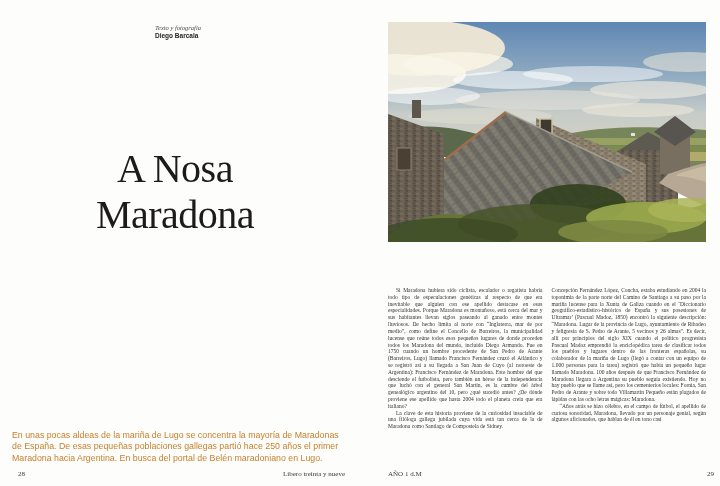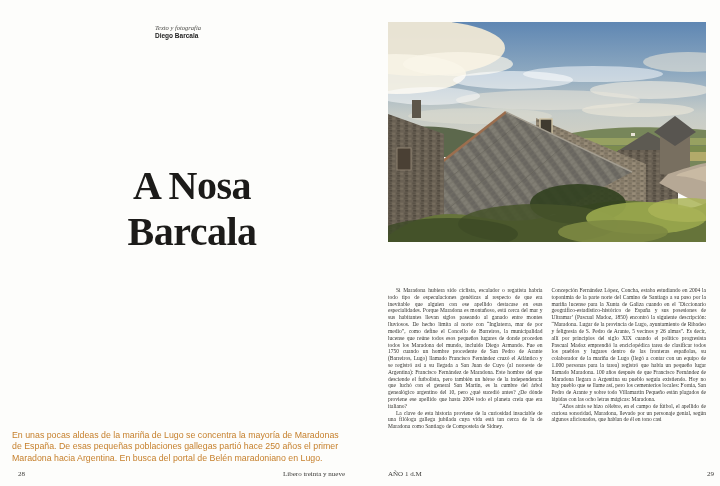--- a/index.html
+++ b/index.html
@@ -28,23 +28,23 @@
 </head>
 <body>
 
 <div class="spread">
 
   <div class="credit">
     <div class="c1">Texto y fotografía</div>
     <div class="c2">Diego Barcala</div>
   </div>
 
-  <h1 class="title" style="margin:17px;font-weight:bold;">
+  <h1 class="title" style="margin:0;font-weight:normal;">
     <span>A Nosa</span><br>
-    <span>Barcala</span>
+    <span>Maradona</span>
   </h1>
 
   <p class="standfirst" style="color:#c6802d;">En unas pocas aldeas de la mariña de Lugo se concentra la mayoría de Maradonas de España. De esas pequeñas poblaciones gallegas partió hace 250 años el primer Maradona hacia Argentina. En busca del portal de Belén maradoniano en Lugo.</p>
 
   <span class="footer pg-left">28</span>
   <span class="footer ed-left">Libero treinta y nueve</span>
 
   <svg class="photo" viewBox="0 0 318 220" preserveAspectRatio="none" role="img">
     <defs>
       <linearGradient id="skyg" x1="0" y1="0" x2="0" y2="1">

